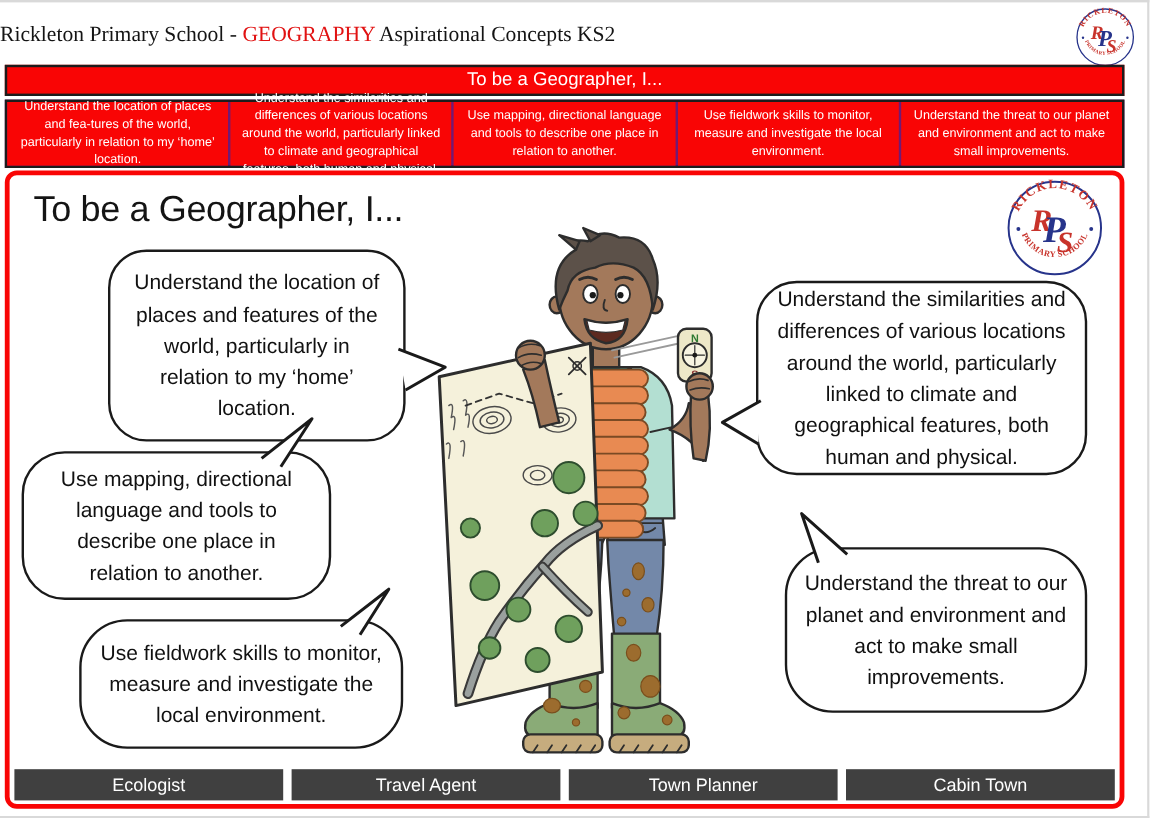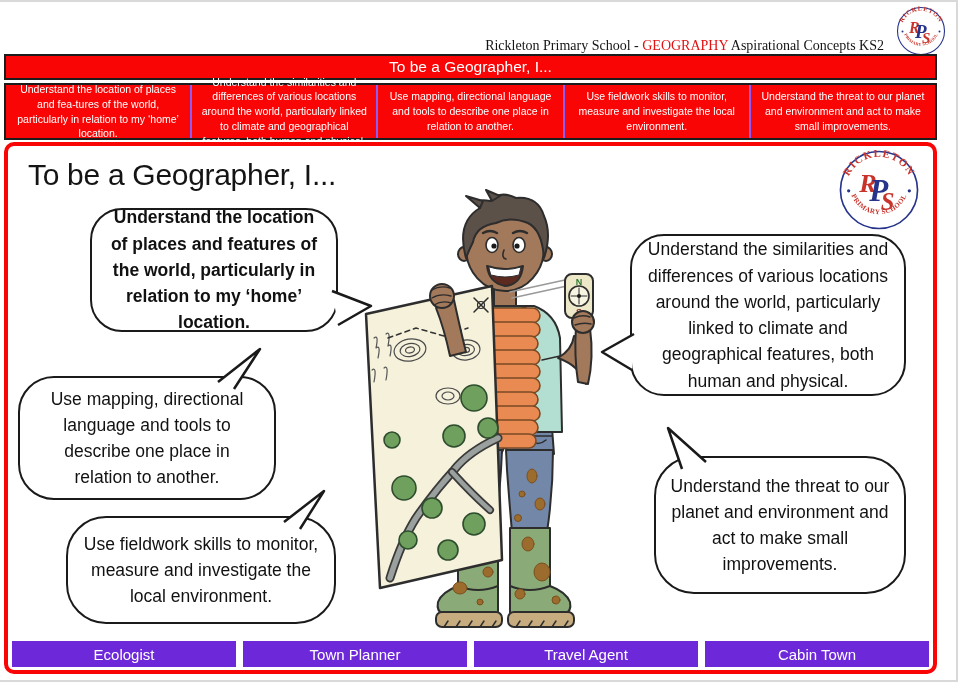--- a/index.html
+++ b/index.html
@@ -5,68 +5,68 @@
   html,body{margin:0;padding:0;background:#fff;}
   .page{
     position:relative;width:958px;height:682px;box-sizing:border-box;
     background:#fff;overflow:hidden;
     border-top:2px solid #d9d9d9;border-right:2px solid #d9d9d9;border-bottom:2px solid #d9d9d9;
     font-family:"Liberation Sans",sans-serif;color:#111;
   }
   .red{color:#E11212;}
   
   .header-title{
-    position:absolute;top:16px;left:0;width:884px;text-align:right;
-    font-family:"Liberation Serif",serif;font-size:14px;color:#141414;white-space:nowrap;margin-top:20px;
+    position:absolute;top:16px;left:0;width:884px;text-align:left;
+    font-family:"Liberation Serif",serif;font-size:18px;color:#141414;white-space:nowrap;
   }
   .logo-small{position:absolute;left:896px;top:4px;width:50px;height:50px;}
   
   .strip{position:absolute;left:4px;top:52px;width:933px;}
   .strip-banner{
     height:26px;background:#F90505;border:2px solid #1c1c1c;box-sizing:border-box;
     color:#fff;text-align:center;font-size:15.5px;line-height:21px;
   }
   .strip-boxes{
     margin-top:3px;height:57px;box-sizing:border-box;display:flex;gap:2px;
-    background:#8b5cf6;border:2px solid #1c1c1c;
+    background:#701a75;border:2px solid #1c1c1c;
   }
   .concept{
     flex:1;background:#F90505;color:#fff;display:flex;align-items:center;justify-content:center;
     text-align:center;font-size:10.5px;line-height:1.4;padding:2px 9px;box-sizing:border-box;
   }
   
   .main-box{
     position:absolute;left:4px;top:140px;width:933px;height:532px;box-sizing:border-box;
     border:4px solid #F90505;border-radius:10px;background:#fff;
   }
   .main-heading{position:absolute;left:28px;top:156px;font-size:30px;letter-spacing:-0.3px;color:#141414;}
   .logo-large{position:absolute;left:838px;top:147px;width:82px;height:82px;}
   
   .bubble{
     position:absolute;background:#fff;border:2.5px solid #1a1a1a;box-sizing:border-box;
     display:flex;align-items:center;justify-content:center;text-align:center;
     font-size:17.5px;line-height:1.5;color:#111;padding:8px 14px;
   }
-  .b1{left:90px;top:206px;width:248px;height:124px;border-radius:32px;font-weight:bold;}
+  .b1{left:90px;top:206px;width:248px;height:160px;border-radius:32px;}
   .b2{left:18px;top:374px;width:258px;height:124px;border-radius:36px;}
   .b3{left:66px;top:514px;width:270px;height:108px;border-radius:40px;}
   .b4{left:630px;top:232px;width:276px;height:162px;border-radius:34px;}
   .b5{left:654px;top:454px;width:252px;height:138px;border-radius:40px;}
   .tail{position:absolute;overflow:visible;}
   .b1 .tail{right:-37px;top:78px;}
   .b2 .tail{right:12px;top:-30px;}
   .b3 .tail{right:8px;top:-28px;}
   .b4 .tail{left:-31px;top:96px;}
   .b5 .tail{left:10px;top:-32px;}
   
   .illo{position:absolute;left:352px;top:186px;width:275px;height:452px;}
   
   .careers{position:absolute;left:12px;top:639px;width:917px;height:26px;display:flex;gap:7px;}
   .career{
-    flex:1;background:#6d28d9;color:#fff;display:flex;align-items:center;justify-content:center;
+    flex:1;background:#404040;color:#fff;display:flex;align-items:center;justify-content:center;
     font-size:15px;
     text-align:center;
   }
   
   .logo-arc{font-family:"Liberation Serif",serif;font-weight:bold;fill:#C8332B;}
   .logo-mono{font-family:"Liberation Serif",serif;font-weight:bold;font-style:italic;}
 </style>
 </head>
 <body>
 
@@ -271,18 +271,18 @@
   </div>
   <div class="bubble b5">
     <span>Understand the threat to our planet and environment and act to make small improvements.</span>
     <svg class="tail" width="44" height="44">
         <path d="M40,36 L2,2 L16,43" fill="#fff" stroke="#1a1a1a" stroke-width="2.5" stroke-linejoin="round"></path>
       </svg>
   </div>
 
   <div class="careers">
     <div class="career">Ecologist</div>
+    <div class="career">Travel Agent</div>
     <div class="career">Town Planner</div>
-    <div class="career">Travel Agent</div>
     <div class="career">Cabin Town</div>
   </div>
 
 </div>
 
 </body></html>

